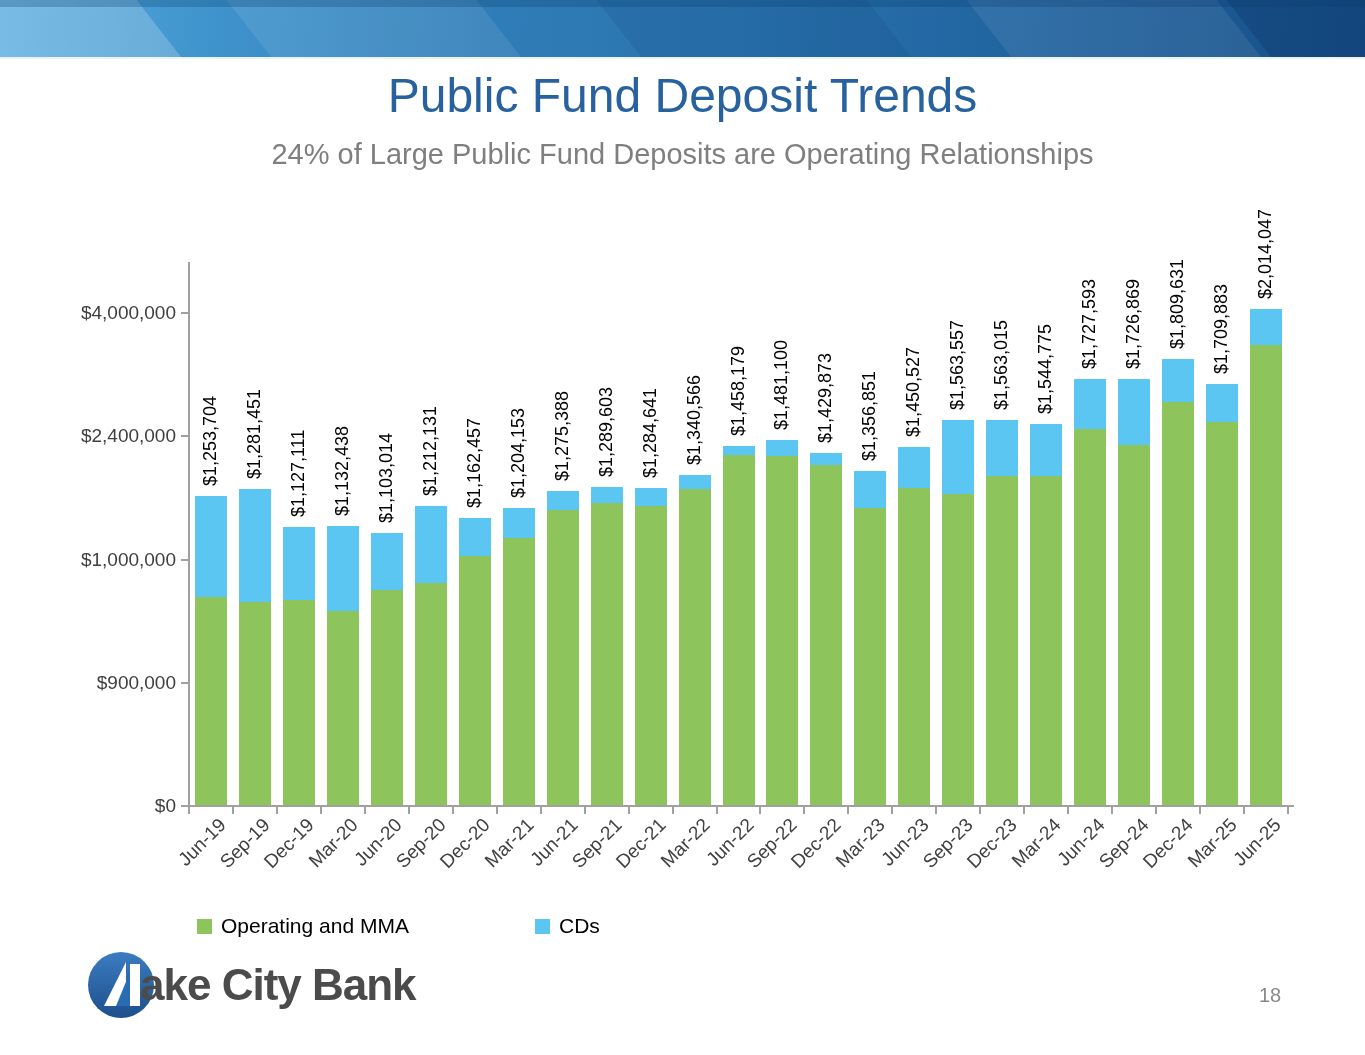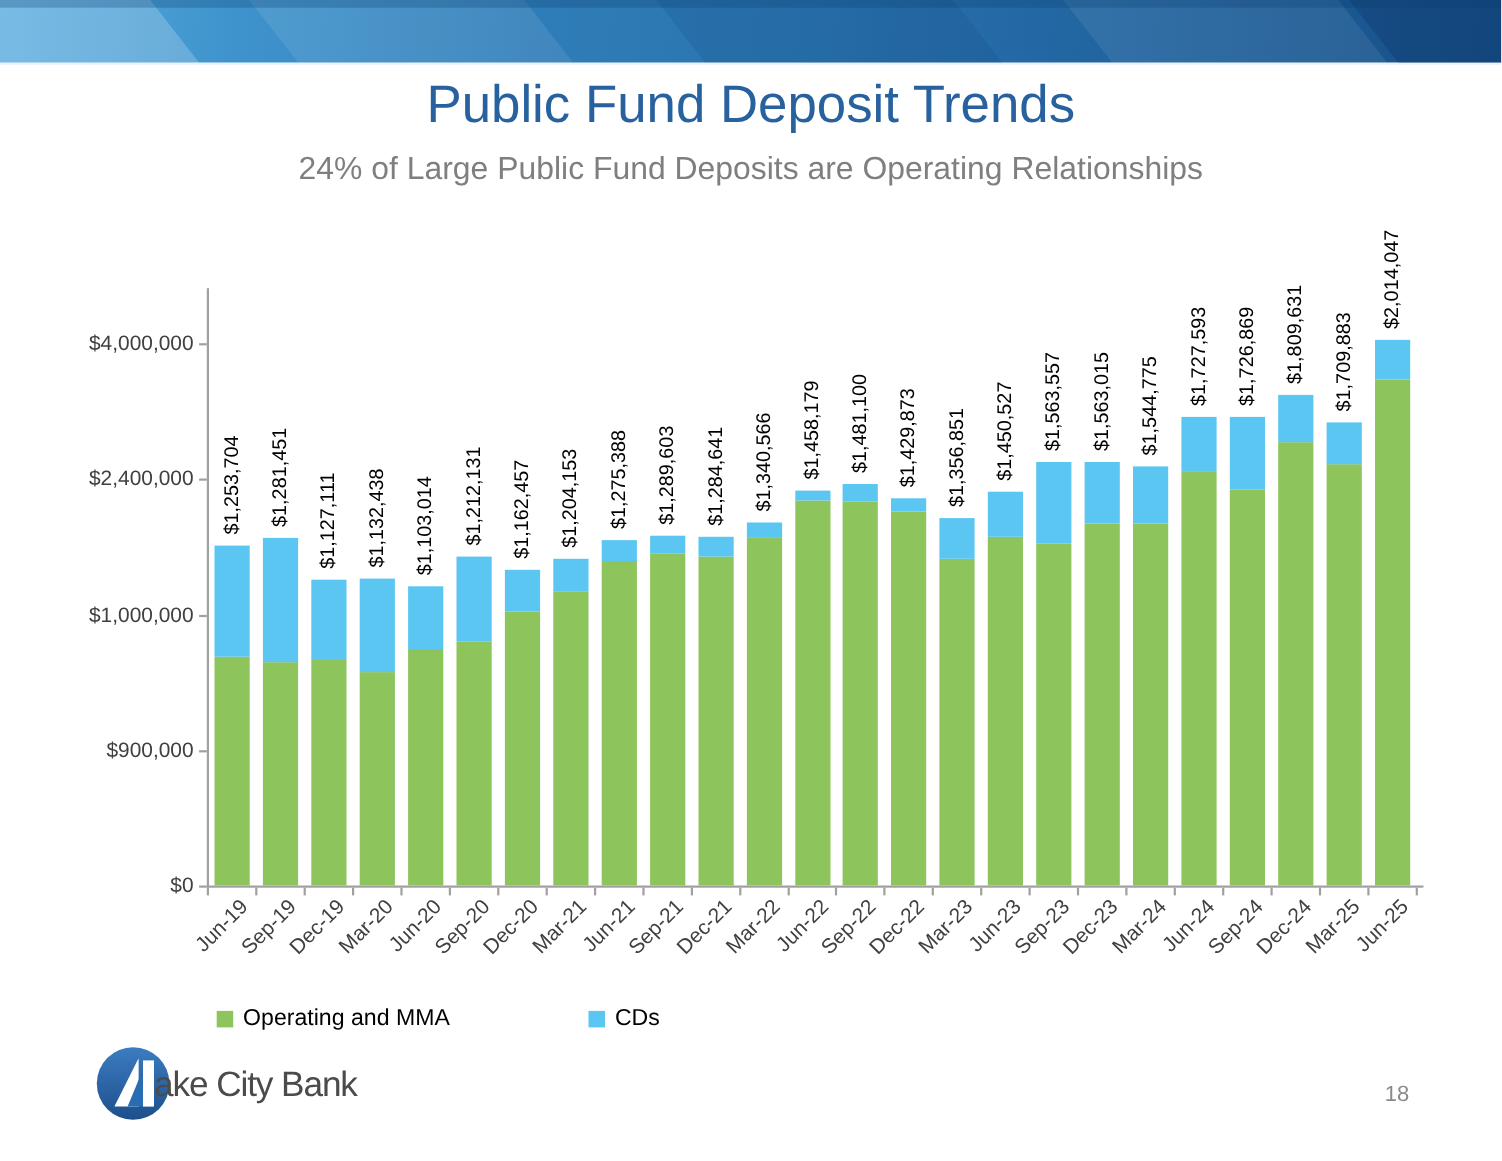--- a/index.html
+++ b/index.html
@@ -33,21 +33,21 @@
     transform-origin:100% 0;transform:rotate(-45deg);white-space:nowrap;}
   .seg{position:absolute;}
   .totlab{position:absolute;writing-mode:vertical-rl;transform:rotate(180deg);
     font-size:18px;color:#000;white-space:nowrap;line-height:20px;}
   
   .legend-item{position:absolute;display:flex;align-items:center;gap:9px;
     font-size:21px;color:#000;}
   .swatch{width:15px;height:15px;display:inline-block;}
   
   .logo{position:absolute;left:86px;top:950px;display:flex;align-items:center;}
-  .logo-text{font-size:32px;font-weight:400;color:#4b4b4b;letter-spacing:-1px;margin-left:-16px;}
+  .logo-text{font-size:44px;font-weight:700;color:#4b4b4b;letter-spacing:-1px;margin-left:-16px;}
   
   .pagenum{position:absolute;left:1240px;top:984px;width:60px;text-align:center;
     font-size:20px;color:#8a8a8a;}
 </style>
 </head>
 <body>
 
 <div id="slide">
 
   <div class="banner">

